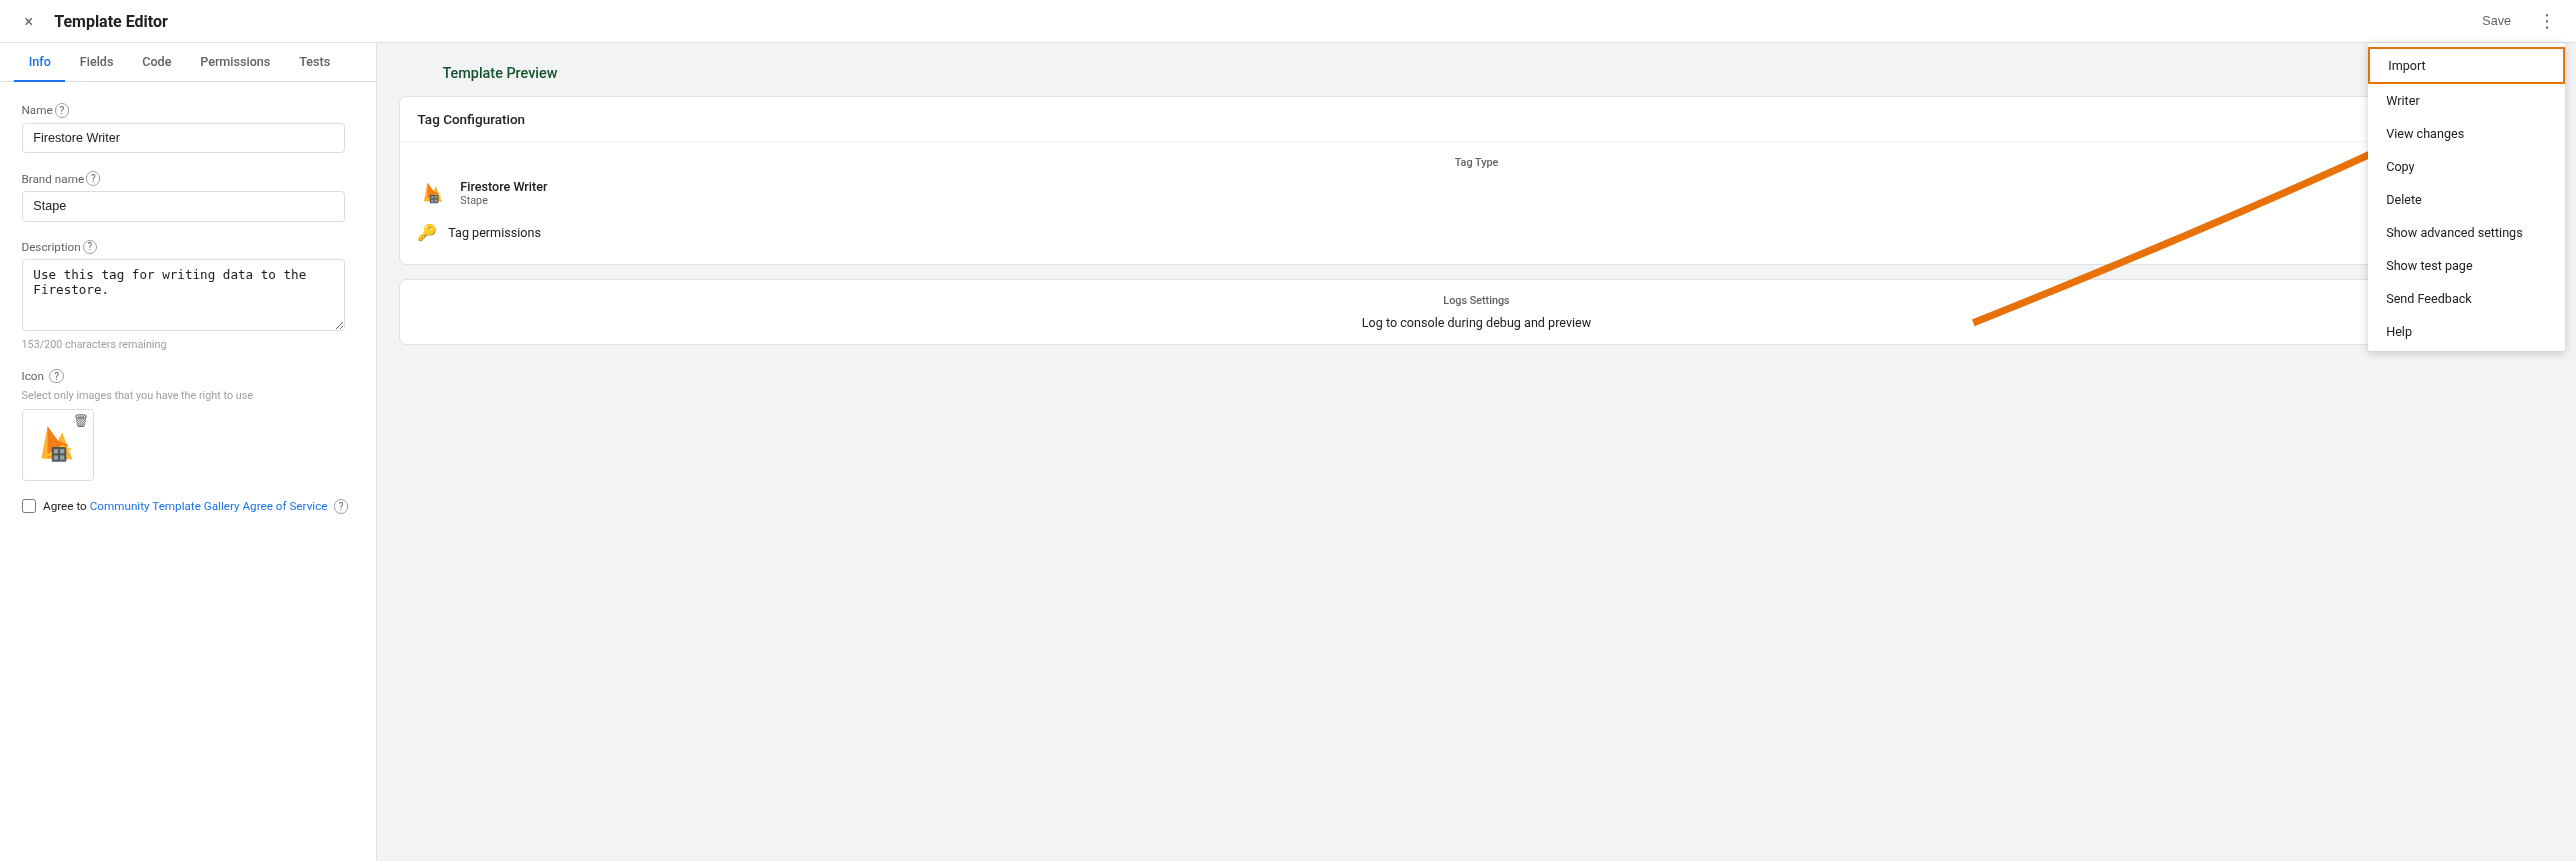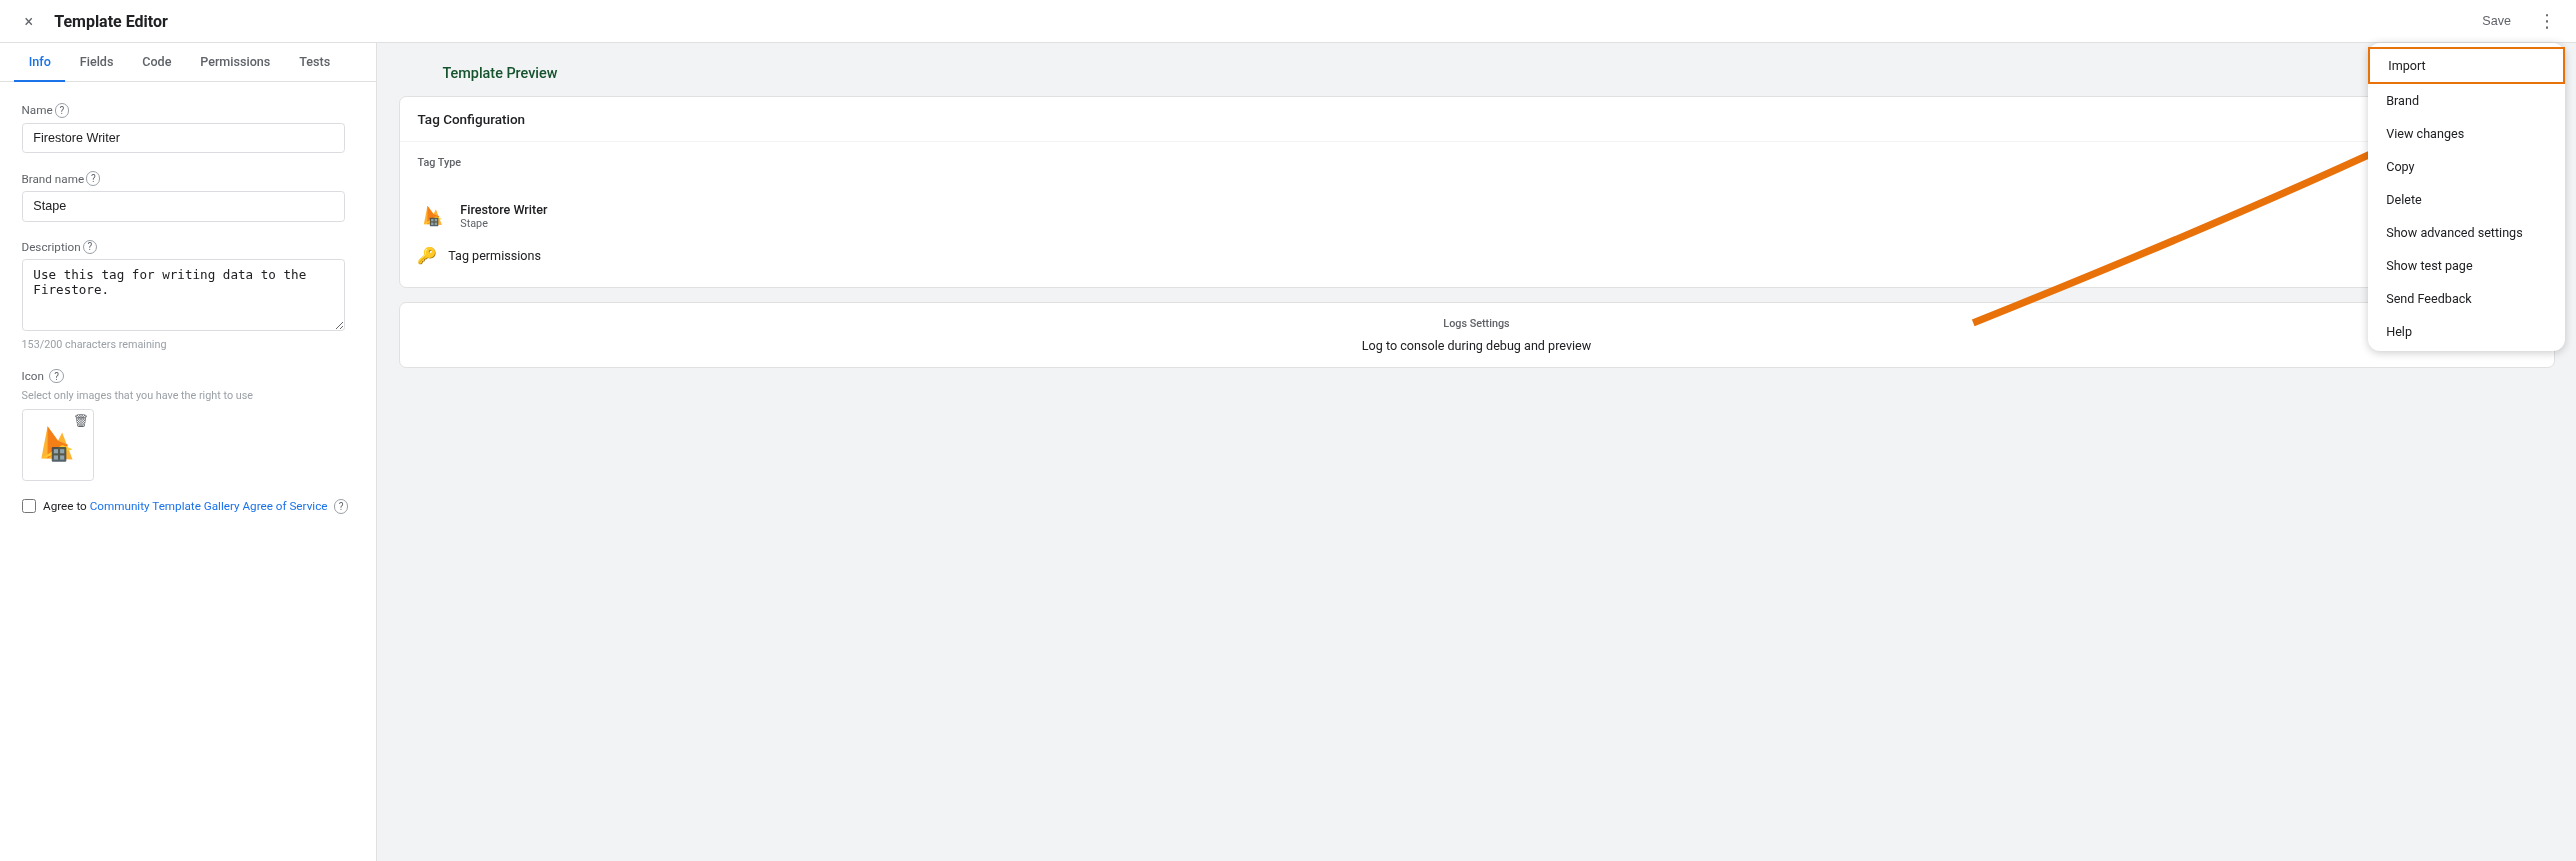--- a/index.html
+++ b/index.html
@@ -240,22 +240,23 @@
       margin-bottom: 14.4px;
     }
     .card-section {
       padding: 14px 18px;
       border-bottom: 0.9px solid #f1f3f4;
     }
     .card-section:last-child { border-bottom: none; }
     .card-section-title {
       font-size: 10.8px;
       color: #5f6368;
-      margin-bottom: 24px;
+      margin-bottom: 1px;
       font-weight: 500;
+      text-align: center;
     }
     .tag-type-row {
       display: flex;
       align-items: center;
       gap: 10.8px;
       padding: 7.2px 0;
     }
     .tag-icon {
       width: 32px;
       height: 32px;
@@ -298,21 +299,21 @@
     }
     .logs-text {
       font-size: 12.6px;
       color: #202124;
     }
     .dropdown-menu {
       position: fixed;
       top: 43px;
       right: 10.8px;
       background: #fff;
-      border-radius: 12px;
+      border-radius: 3px;
       box-shadow: 0 1.8px 9px rgba(0,0,0,0.2);
       min-width: 197px;
       z-index: 200;
       padding: 3.6px 0;
     }
     .dropdown-item {
       padding: 9px 18px;
       font-size: 12.6px;
       color: #202124;
       cursor: pointer;
@@ -464,21 +465,21 @@
       <div class="logs-section">
         <div class="logs-title">Logs Settings</div>
         <div class="logs-text">Log to console during debug and preview</div>
       </div>
     </div>
   </div>
 </div>
 
 <div class="dropdown-menu">
   <div class="dropdown-item highlighted" style="border: 2.2px solid #e8710a;">Import</div>
-  <div class="dropdown-item">Brand</div>
+  <div class="dropdown-item">Writer</div>
   <div class="dropdown-item">View changes</div>
   <div class="dropdown-item">Copy</div>
   <div class="dropdown-item">Delete</div>
   <div class="dropdown-item">Show advanced settings</div>
   <div class="dropdown-item">Show test page</div>
   <div class="dropdown-item">Send Feedback</div>
   <div class="dropdown-item">Help</div>
 </div>
 
 <div class="arrow-overlay">

